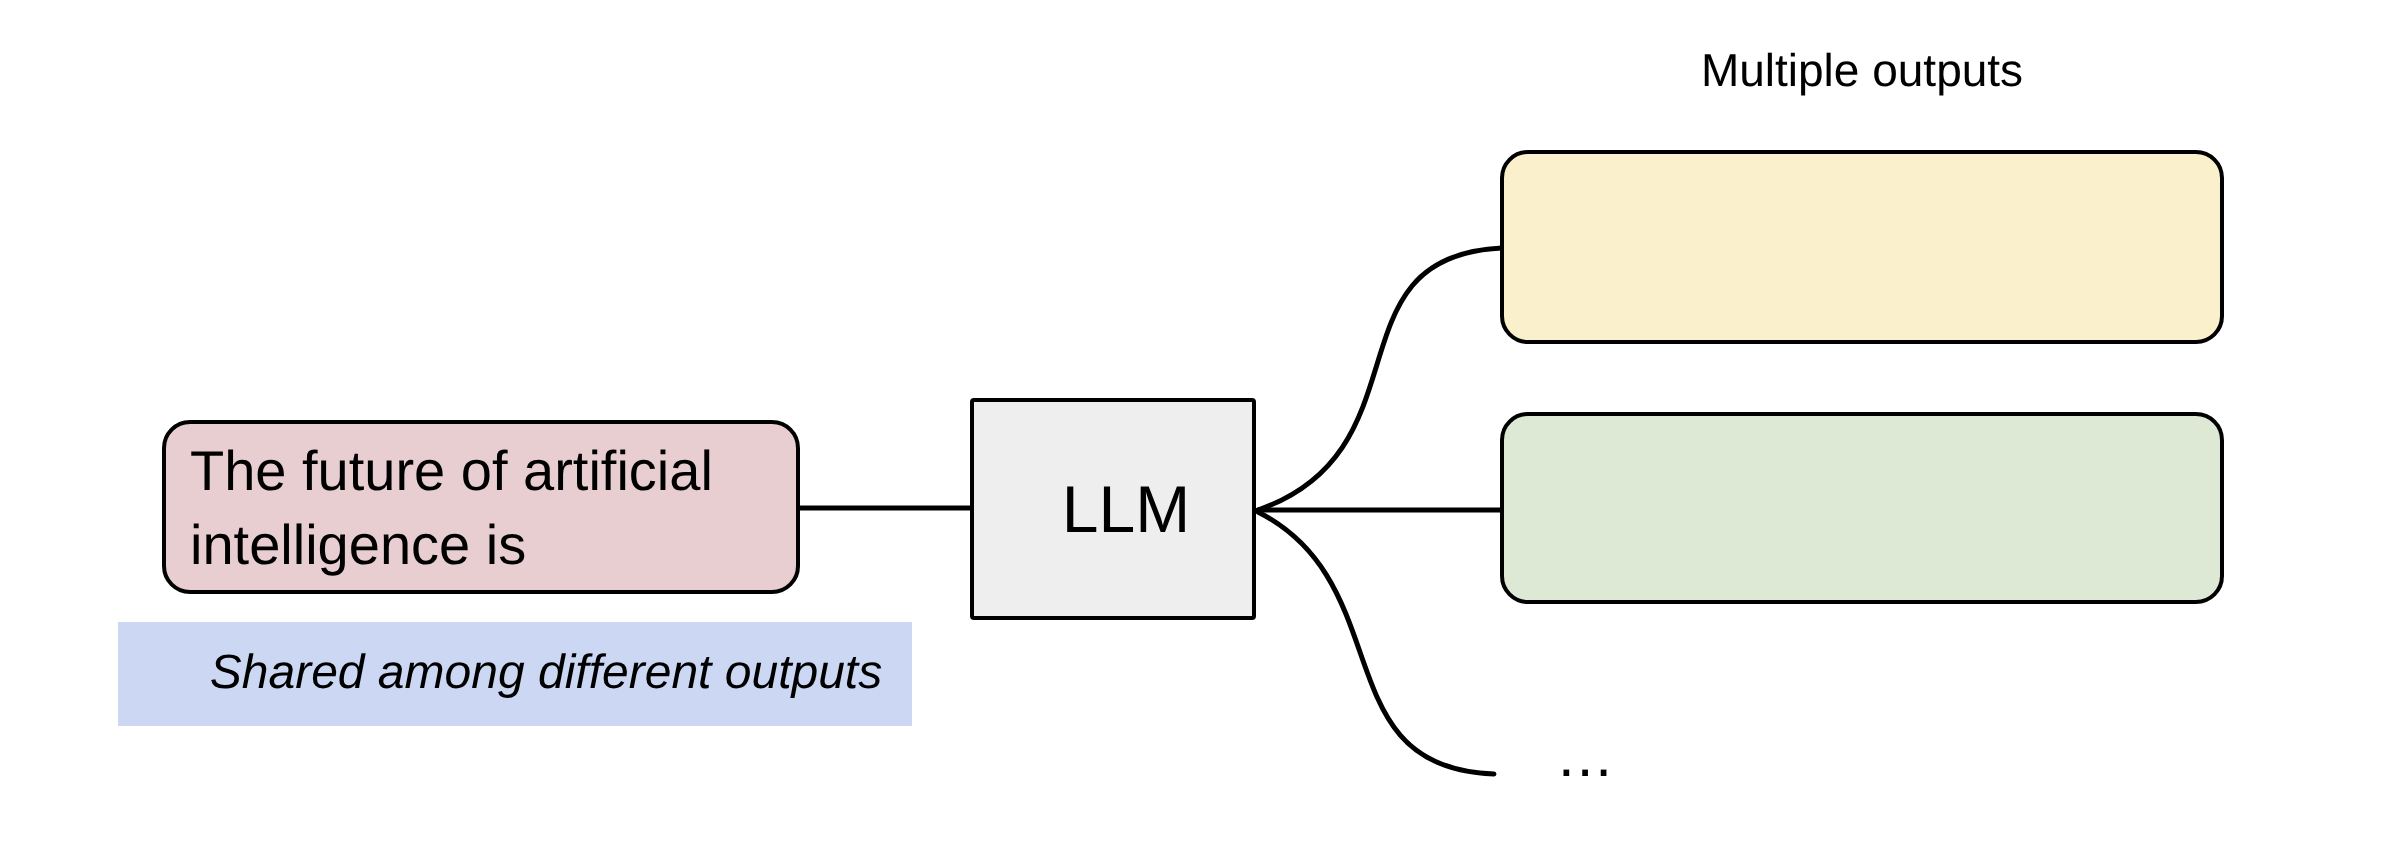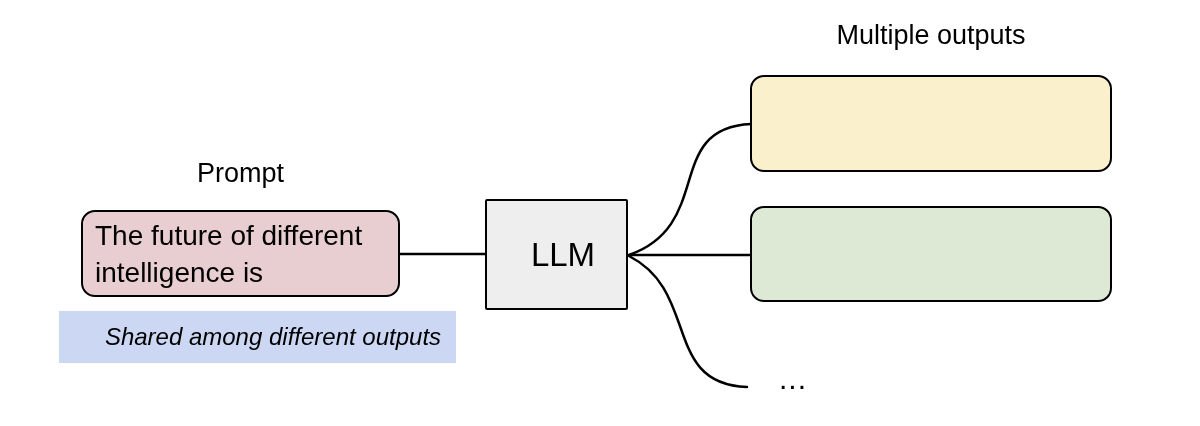--- a/index.html
+++ b/index.html
@@ -32,21 +32,21 @@
   .node {
     position: absolute;
     box-sizing: border-box;
     border: 2.5px solid #000000;
     z-index: 2;
     padding-left: 13px;
   }
   .title {
     position: absolute;
     color: #000000;
-    font-size: 27px;
+    font-size: 23px;
     line-height: 32px;
     text-align: center;
     z-index: 2;
     white-space: nowrap;
   }
   .prompt-title {
     left: 81px;
     top: 157px;
     width: 319px;
   }
@@ -121,24 +121,23 @@
 
 <div class="canvas">
 
   <svg class="connectors" viewBox="0 0 1200 426">
     <line x1="400" y1="254" x2="487" y2="254"></line>
     <path d="M 629,255 C 715,225 663,128 751,124"></path>
     <path d="M 629,255 L 751,255"></path>
     <path d="M 629,256 C 700,292 662,384 747,387"></path>
   </svg>
 
-  <div class="title prompt-title">Prompt</div>
 
   <div class="node prompt-box" style="background-color: rgb(232, 205, 209);">
-    <span>The future of different intelligence is</span>
+    <span>The future of artificial intelligence is</span>
   </div>
 
   <div class="note" style="background-color: rgb(204, 216, 243); padding-left: 31px;">Shared among different outputs</div>
 
   <div class="node llm-box" style="background-color: rgb(238, 238, 238);">
     <span>LLM</span>
   </div>
 
   <div class="title outputs-title">Multiple outputs</div>
 

